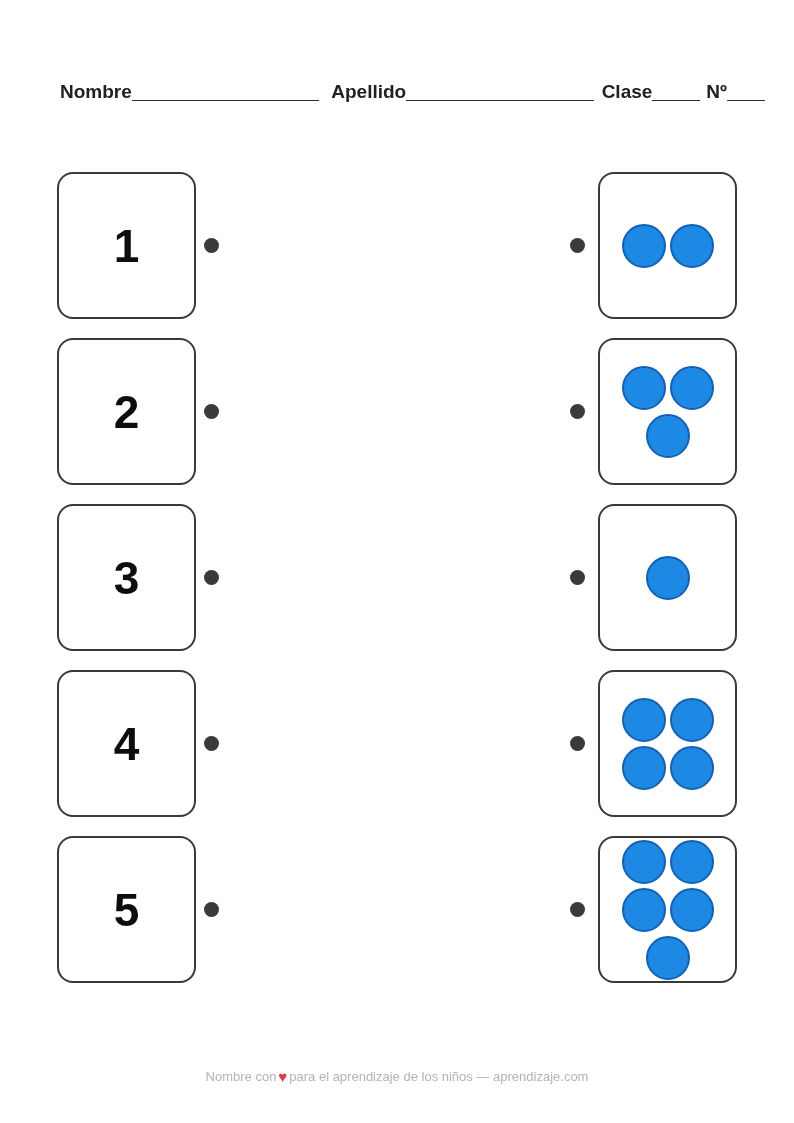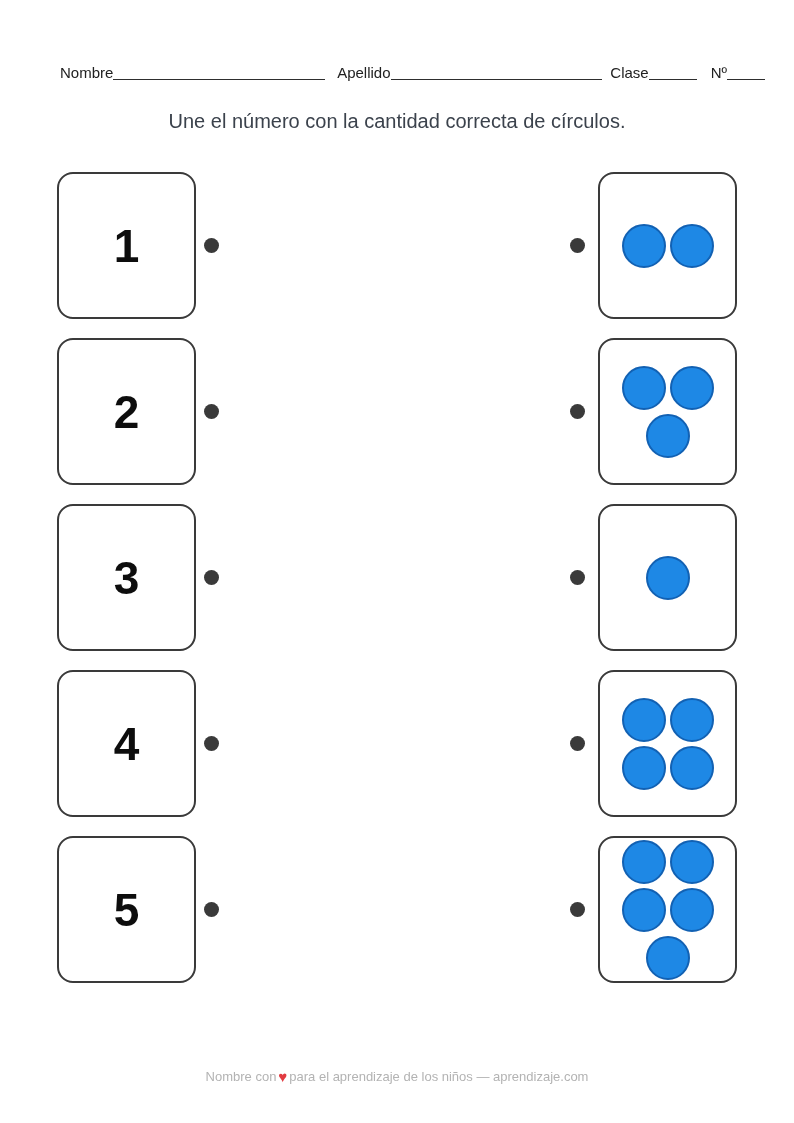--- a/index.html
+++ b/index.html
@@ -9,42 +9,43 @@
     height: 1123px;
     margin: 0 auto;
     background: #ffffff;
     font-family: "Liberation Sans", sans-serif;
     overflow: hidden;
   }
 
   
   .header {
     position: absolute;
-    top: 64px;
+    top: 80px;
     left: 60px;
     width: 705px;
     display: flex;
     align-items: flex-end;
     color: var(--header-text, #212121);
-    font-size: 15px;
+    font-size: 19px;
     line-height: 1.25;
+    font-weight: bold;
   }
   .field-label { white-space: nowrap; }
   .field-line {
     border-bottom: 1.5px solid #2e2e2e;
     height: 1px;
     margin-bottom: 3px;
     display: inline-block;
   }
   .line-flex { flex: 1 1 auto; }
   .line-clase { width: 48px; }
   .line-num  { width: 38px; }
   .ml6  { margin-left: 12px; }
   .ml4  { margin-left: 8px; }
-  .ml14 { margin-left: 14px; text-align: right; }
+  .ml14 { margin-left: 6px; text-align: right; }
 
   
   .title {
     position: absolute;
     top: 110px;
     left: 0;
     width: 100%;
     text-align: center;
     font-size: 20px;
     color: var(--title-text, #3b424c);
@@ -145,21 +146,20 @@
     <span class="field-label">Nombre</span>
     <span class="field-line line-flex"></span>
     <span class="field-label ml6">Apellido</span>
     <span class="field-line line-flex"></span>
     <span class="field-label ml4">Clase</span>
     <span class="field-line line-clase"></span>
     <span class="field-label ml14">Nº</span>
     <span class="field-line line-num"></span>
   </div>
 
-  <div class="title">Une el número con la cantidad correcta de círculos.</div>
 
   <div class="match-area" id="match-area">
       <div class="match-row" style="top: 0px;">
         <div class="card number-card">
           <span class="number-label">1</span>
         </div>
         <div class="dot dot-left"></div>
         <div class="dot dot-right"></div>
         <div class="card circles-card">
           <div class="circle-row">

